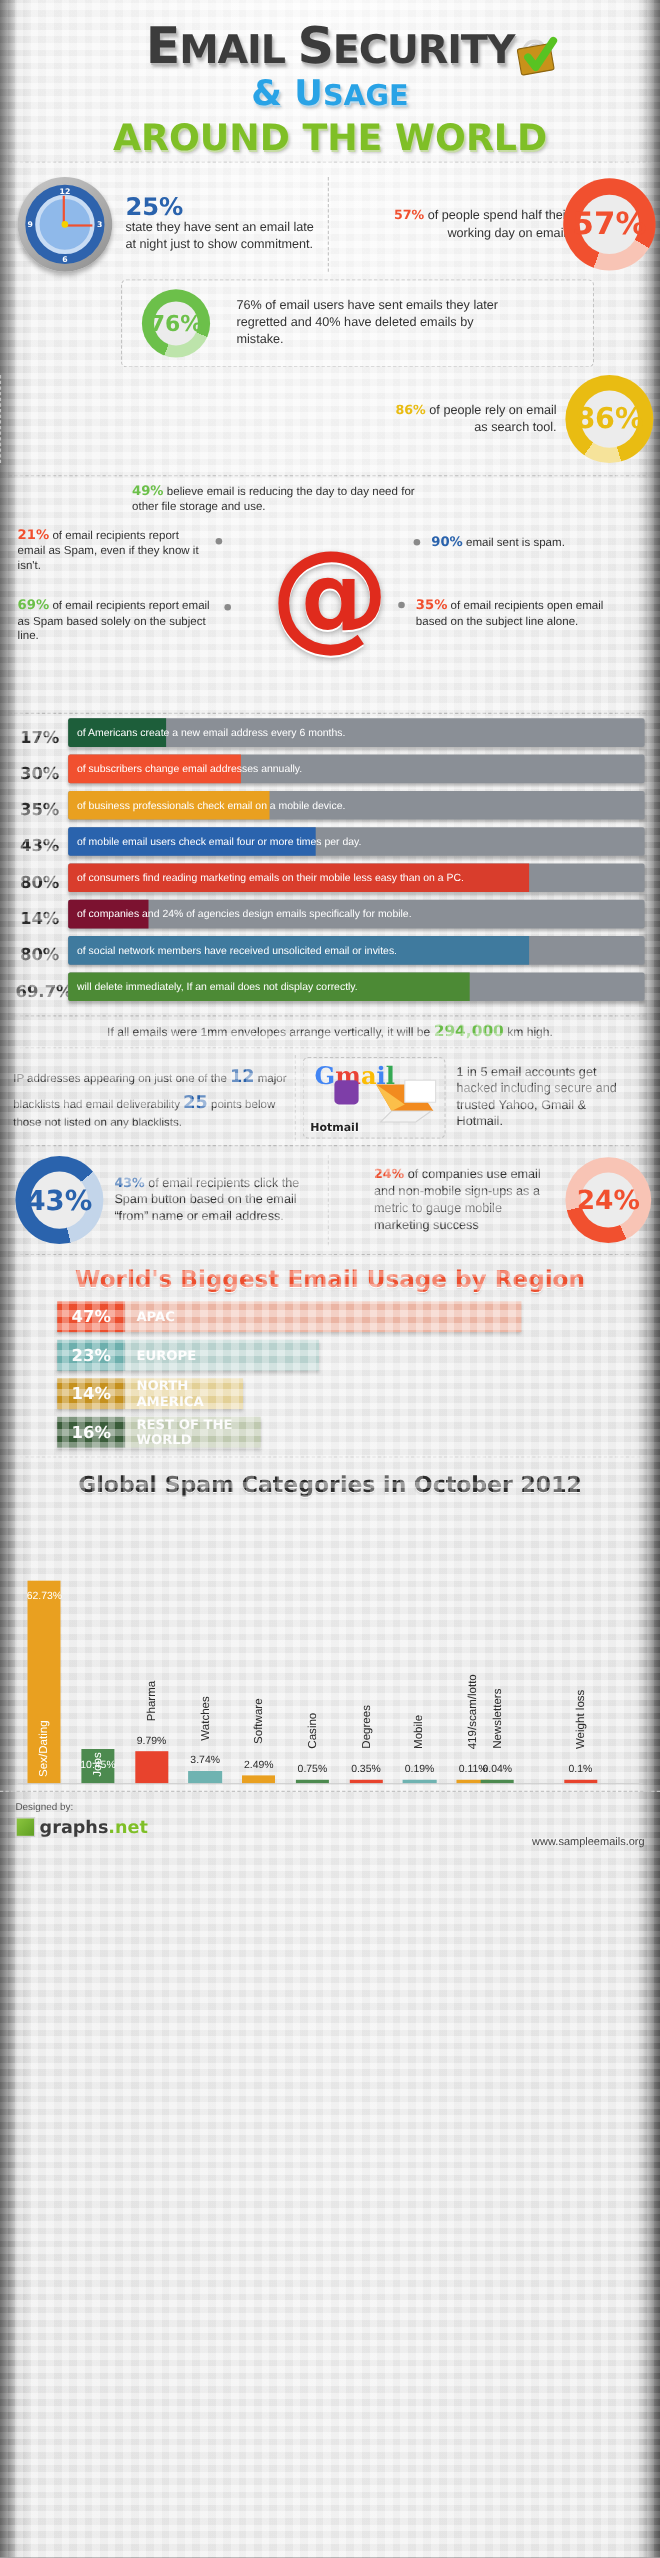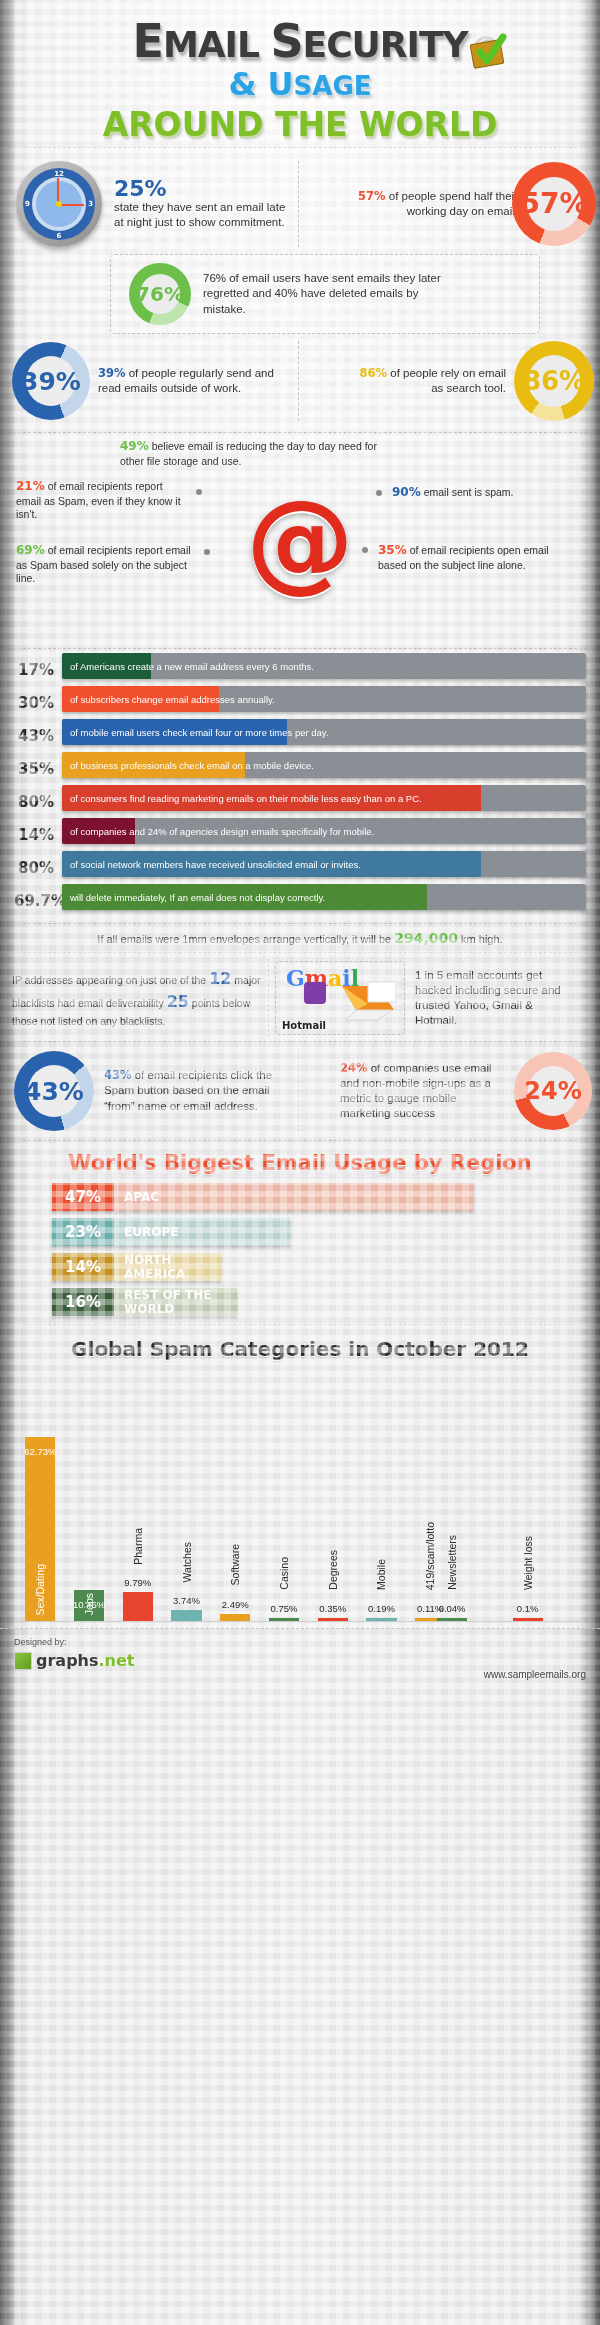--- a/index.html
+++ b/index.html
@@ -230,31 +230,24 @@
           <div class="val accent-orange" style="font-size:28px;">57%</div>
         </div>
       </div>
     </div>
 
     <div class="boxed" style="margin:0 60px 0 110px;height:80px;display:flex;align-items:center;padding-left:18px;">
       <div class="ring" style="width:62px;height:62px;flex:none;background:conic-gradient(from 200deg,#6cc04a 0 76%,#bde4ab 76% 100%);">
         <div style="position:absolute;inset:11px;border-radius:50%;background:#ececec;"></div>
         <div class="val accent-green" style="font-size:20px;">76%</div>
       </div>
-      <div class="cell-txt" style="margin-left:12px;width:250px;">76% of email users have sent emails they later regretted and 40% have deleted emails by mistake.</div>
+      <div class="cell-txt" style="margin-left:24px;width:250px;">76% of email users have sent emails they later regretted and 40% have deleted emails by mistake.</div>
     </div>
 
     <div class="row" style="height:94px;">
-      <div style="width:298px;display:flex;align-items:center;padding-left:12px;">
-        <div class="ring" style="width:78px;height:78px;flex:none;background:conic-gradient(from 160deg,#2a63ad 0 62%,#c3d5ea 62% 100%);">
-          <div style="position:absolute;inset:14px;border-radius:50%;background:#ececec;"></div>
-          <div class="val accent-blue" style="font-size:25px;">39%</div>
-        </div>
-        <div class="cell-txt" style="margin-left:8px;width:200px;"><span class="accent-blue" style="font-family:'DejaVu Sans',sans-serif;font-weight:bold;">39%</span><span> of people regularly send and read emails outside of work.</span></div>
-      </div>
       <div class="vdash" style="height:80px;"></div>
       <div style="flex:1;display:flex;align-items:center;justify-content:flex-end;padding-right:6px;">
         <div class="cell-txt" style="text-align:right;width:150px;"><span class="accent-yellow" style="font-family:'DejaVu Sans',sans-serif;font-weight:bold;">86%</span><span> of people rely on email as search tool.</span></div>
         <div class="ring" style="width:80px;height:80px;margin-left:8px;background:conic-gradient(from 215deg,#e9bc12 0 86%,#f6e39a 86% 100%);">
           <div style="position:absolute;inset:14px;border-radius:50%;background:#ececec;"></div>
           <div class="val accent-yellow" style="font-size:26px;">86%</div>
         </div>
       </div>
     </div>
   </div>
@@ -303,33 +296,33 @@
       </div>
       <div class="barrow">
         <div class="barpct">30%</div>
         <div class="barwrap">
           <div class="bar-bg"></div>
           <div class="bar-fill" style="width: 30%; background: rgb(241, 80, 47);"></div>
           <div class="bar-label">of subscribers change email addresses annually.</div>
         </div>
       </div>
       <div class="barrow">
+        <div class="barpct">35%</div>
+        <div class="barwrap">
+          <div class="bar-bg"></div>
+          <div class="bar-fill" style="width: 35%; background: rgb(233, 160, 32);"></div>
+          <div class="bar-label">of business professionals check email on a mobile device.</div>
+        </div>
+      </div>
+      <div class="barrow">
         <div class="barpct">43%</div>
         <div class="barwrap">
           <div class="bar-bg"></div>
           <div class="bar-fill" style="width: 43%; background: rgb(42, 99, 173);"></div>
           <div class="bar-label">of mobile email users check email four or more times per day.</div>
-        </div>
-      </div>
-      <div class="barrow">
-        <div class="barpct">35%</div>
-        <div class="barwrap">
-          <div class="bar-bg"></div>
-          <div class="bar-fill" style="width: 35%; background: rgb(233, 160, 32);"></div>
-          <div class="bar-label">of business professionals check email on a mobile device.</div>
         </div>
       </div>
       <div class="barrow">
         <div class="barpct">80%</div>
         <div class="barwrap">
           <div class="bar-bg"></div>
           <div class="bar-fill" style="width: 80%; background: rgb(217, 61, 44);"></div>
           <div class="bar-label">of consumers find reading marketing emails on their mobile less easy than on a PC.</div>
         </div>
       </div>

